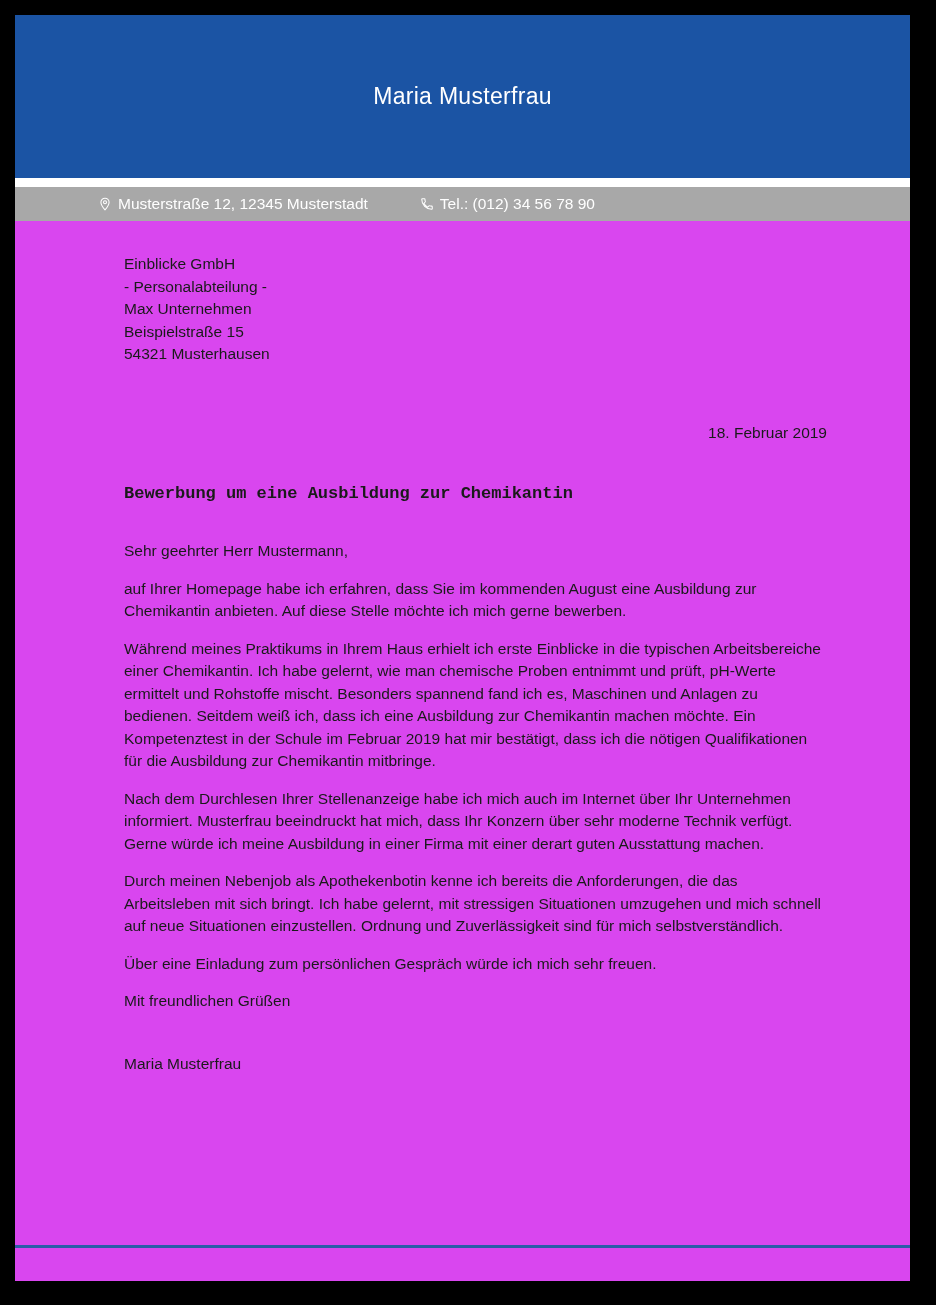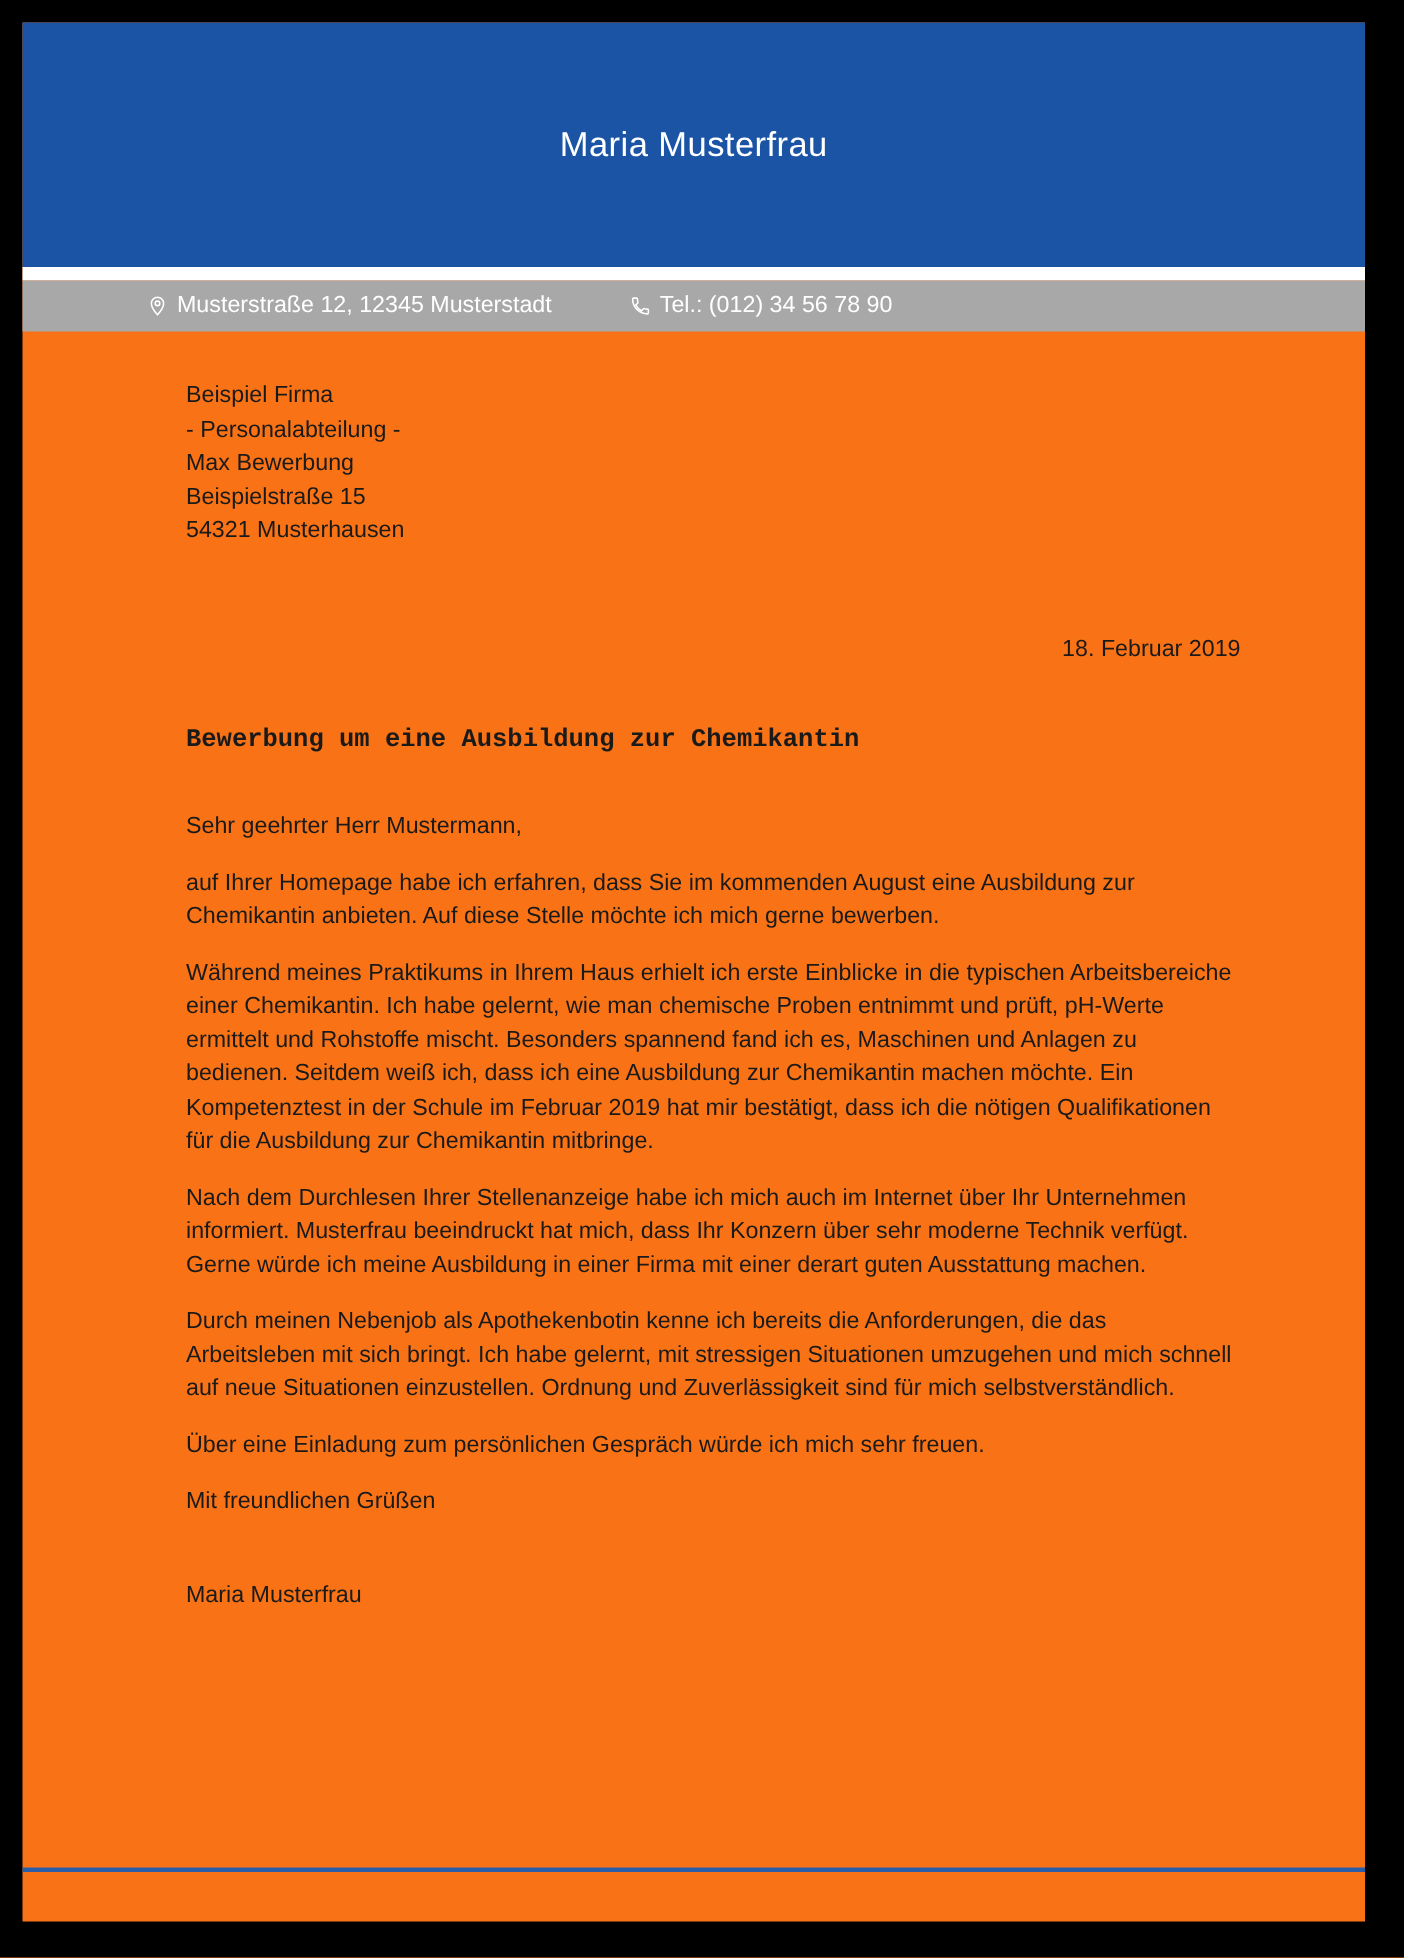--- a/index.html
+++ b/index.html
@@ -13,21 +13,21 @@
   html,body{width:936px;height:1305px;overflow:hidden;}
   body{
     background:var(--frame-black);
     font-family:"Liberation Sans", sans-serif;
     position:relative;
   }
   .page{
     position:absolute;
     left:15px; top:15px;
     width:895px; height:1266px;
-    background:#f97316;
+    background:#d946ef;
   }
   .header-blue{
     width:100%;
     height:163px;
     background:var(--header-blue);
     display:flex;
     align-items:center;
     justify-content:center;
   }
   .header-name{
@@ -99,23 +99,23 @@
           <path d="M6.6 10.8c1.4 2.8 3.8 5.2 6.6 6.6l2.2-2.2c.3-.3.7-.4 1-.2 1.1.4 2.3.6 3.6.6.6 0 1 .4 1 1V20c0 .6-.4 1-1 1C10.6 21 3 13.4 3 4c0-.6.4-1 1-1h3.5c.6 0 1 .4 1 1 0 1.2.2 2.4.6 3.6.1.3 0 .7-.2 1l-2.3 2.2z" fill="none" stroke="#ffffff" stroke-width="1.8"></path>
         </svg>
       </span>
       <span>Tel.: (012) 34 56 78 90</span>
     </div>
   </div>
 
   <div class="content">
 
     <div class="recipient">
-      <div>Beispiel Firma</div>
+      <div>Einblicke GmbH</div>
       <div>- Personalabteilung -</div>
-      <div>Max Bewerbung</div>
+      <div>Max Unternehmen</div>
       <div>Beispielstraße 15</div>
       <div>54321 Musterhausen</div>
     </div>
 
     <div class="date-line">18. Februar 2019</div>
 
     <div class="subject">Bewerbung um eine Ausbildung zur Chemikantin</div>
 
     <div class="salutation">Sehr geehrter Herr Mustermann,</div>
 

